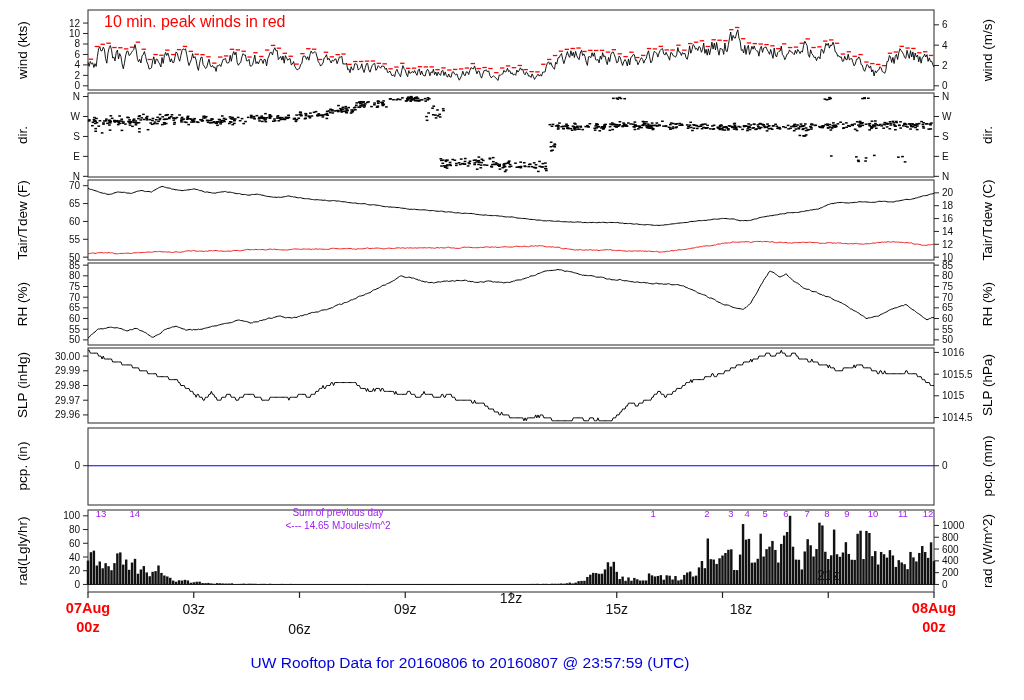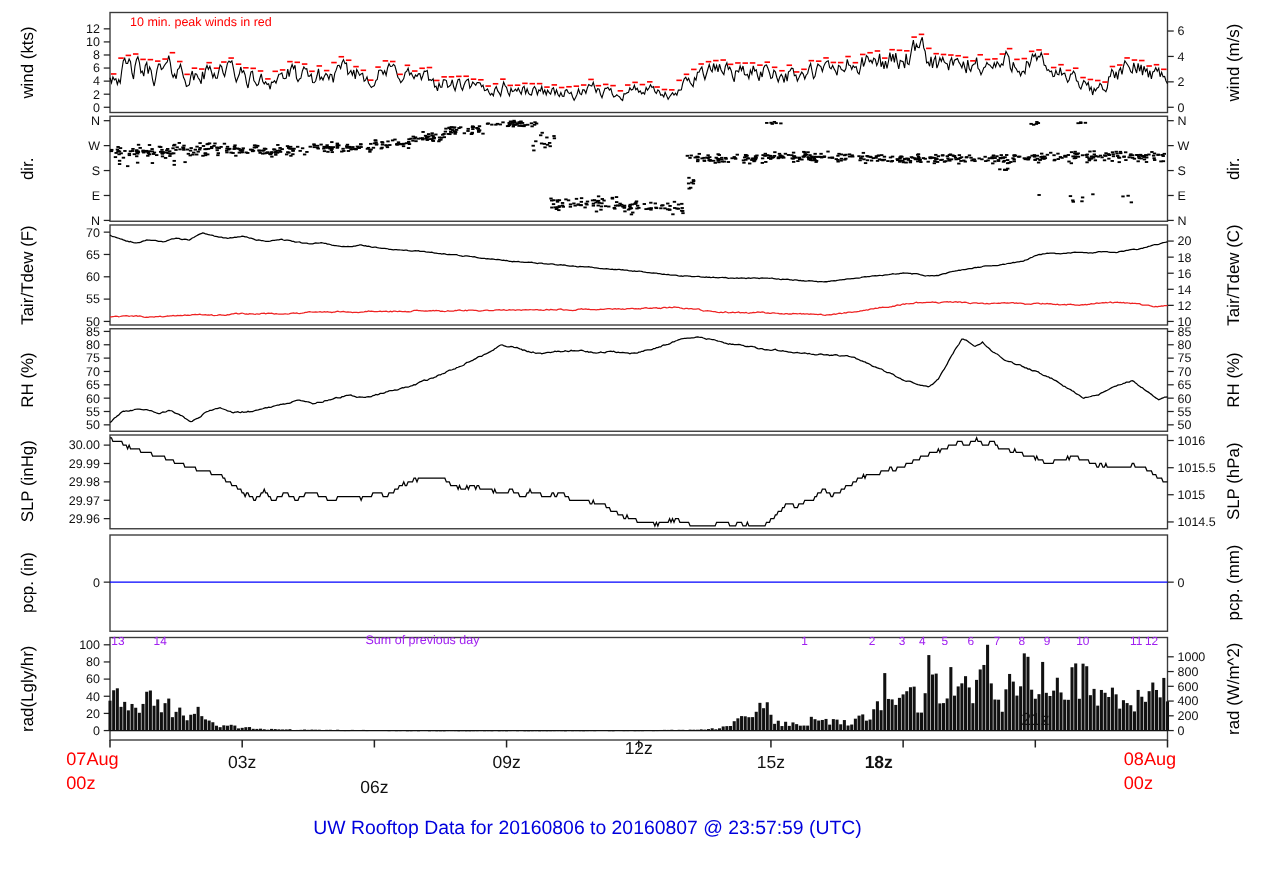--- a/index.html
+++ b/index.html
@@ -1,24 +1,24 @@
 <!DOCTYPE html>
 <html><head>
 <meta charset="utf-8">
 <style>
   html,body{margin:0;padding:0;background:#fff;}
   #stage{position:relative;width:1024px;height:700px;background:#fff;
          font-family:"Liberation Sans", sans-serif;overflow:hidden;}
   svg{position:absolute;left:0;top:0;}
   .ylab{position:absolute;width:160px;text-align:center;font-size:13.5px;color:#000;
         transform:translate(-50%,-50%) rotate(-90deg);white-space:nowrap;}
-  .note{position:absolute;font-size:10px;white-space:nowrap;}
-  .xdate{position:absolute;width:70px;font-size:14.5px;line-height:19px;}
+  .note{position:absolute;font-size:16px;white-space:nowrap;}
+  .xdate{position:absolute;width:70px;text-align:center;font-size:14.5px;line-height:19px;font-weight:bold;}
   .xtick{position:absolute;width:40px;text-align:center;font-size:14px;color:#111;}
-  .hourlab{position:absolute;width:24px;font-size:9.5px;}
+  .hourlab{position:absolute;width:24px;text-align:center;font-size:9.5px;}
   #title{position:absolute;left:0;top:654px;width:940px;text-align:center;font-size:15.5px;}
   .sumnote{position:absolute;width:260px;text-align:center;font-size:10px;white-space:nowrap;}
 </style>
 </head>
 <body>
 
 <div id="stage">
   <svg id="plot" width="1024" height="700">
       <g>
         <rect x="88" y="10" width="846" height="80" fill="none" stroke="#3a3a3a" stroke-width="1.1"></rect>
@@ -1689,45 +1689,46 @@
   <div class="ylab" style="left:987px;top:50px">wind (m/s)</div>
   <div class="ylab" style="left:987px;top:135px">dir.</div>
   <div class="ylab" style="left:987px;top:220px">Tair/Tdew (C)</div>
   <div class="ylab" style="left:987px;top:304px">RH (%)</div>
   <div class="ylab" style="left:987px;top:385px">SLP (hPa)</div>
   <div class="ylab" style="left:987px;top:466px">pcp. (mm)</div>
   <div class="ylab" style="left:987px;top:551px">rad (W/m^2)</div>
 
   <div class="note" id="peaknote" style="left: 104px; top: 13px; color: rgb(255, 0, 0);">10 min. peak winds in red</div>
   <div class="sumnote" id="sum1" style="left: 208px; top: 507px; color: rgb(160, 32, 240);">Sum of previous day</div>
+  <div class="sumnote" id="sum2" style="left: 208px; top: 520px; color: rgb(160, 32, 240);">&lt;--- 14.65 MJoules/m^2</div>
 
   <div class="xdate" id="xstart" style="left: 53px; top: 599px; color: rgb(255, 0, 0);">
     <div>07Aug</div>
     <div>00z</div>
   </div>
   <div class="xdate" id="xend" style="left: 899px; top: 599px; color: rgb(255, 0, 0);">
     <div>08Aug</div>
     <div>00z</div>
   </div>
 
   <div id="title" style="color: rgb(0, 0, 221);">UW Rooftop Data for 20160806  to  20160807 @ 23:57:59  (UTC)</div>
 <div class="xtick" style="left: 173.75px; top: 601px;">03z</div>
     <div class="xtick" style="left: 279.5px; top: 601px; margin-top: 20px;">06z</div>
     <div class="xtick" style="left: 385.25px; top: 601px;">09z</div>
     <div class="xtick" style="left: 491px; top: 590px;">12z</div>
     <div class="xtick" style="left: 596.75px; top: 601px;">15z</div>
-    <div class="xtick" style="left: 683px; top: 601px; font-weight: bold;">18z</div>
+    <div class="xtick" style="left: 721px; top: 601px;">18z</div>
     <div class="xtick" style="left: 808.25px; top: 567px;">21z</div>
     <div class="hourlab" style="left: 89.0425px; top: 508px; color: rgb(160, 32, 240);">13</div>
     <div class="hourlab" style="left: 122.882px; top: 508px; color: rgb(160, 32, 240);">14</div>
     <div class="hourlab" style="left: 641.058px; top: 508px; color: rgb(160, 32, 240);">1</div>
     <div class="hourlab" style="left: 694.99px; top: 508px; color: rgb(160, 32, 240);">2</div>
     <div class="hourlab" style="left: 718.96px; top: 508px; color: rgb(160, 32, 240);">3</div>
     <div class="hourlab" style="left: 735.175px; top: 508px; color: rgb(160, 32, 240);">4</div>
     <div class="hourlab" style="left: 753.153px; top: 508px; color: rgb(160, 32, 240);">5</div>
     <div class="hourlab" style="left: 773.95px; top: 508px; color: rgb(160, 32, 240);">6</div>
     <div class="hourlab" style="left: 795.1px; top: 508px; color: rgb(160, 32, 240);">7</div>
     <div class="hourlab" style="left: 814.84px; top: 508px; color: rgb(160, 32, 240);">8</div>
     <div class="hourlab" style="left: 834.933px; top: 508px; color: rgb(160, 32, 240);">9</div>
     <div class="hourlab" style="left: 861.017px; top: 508px; color: rgb(160, 32, 240);">10</div>
-    <div class="hourlab" style="left: 890.98px; top: 508px; color: rgb(160, 32, 240); margin-left: 13px;">11</div>
+    <div class="hourlab" style="left: 890.98px; top: 508px; color: rgb(160, 32, 240);">11</div>
     <div class="hourlab" style="left: 916.007px; top: 508px; color: rgb(160, 32, 240);">12</div>
   </div>
 
 </body></html>

